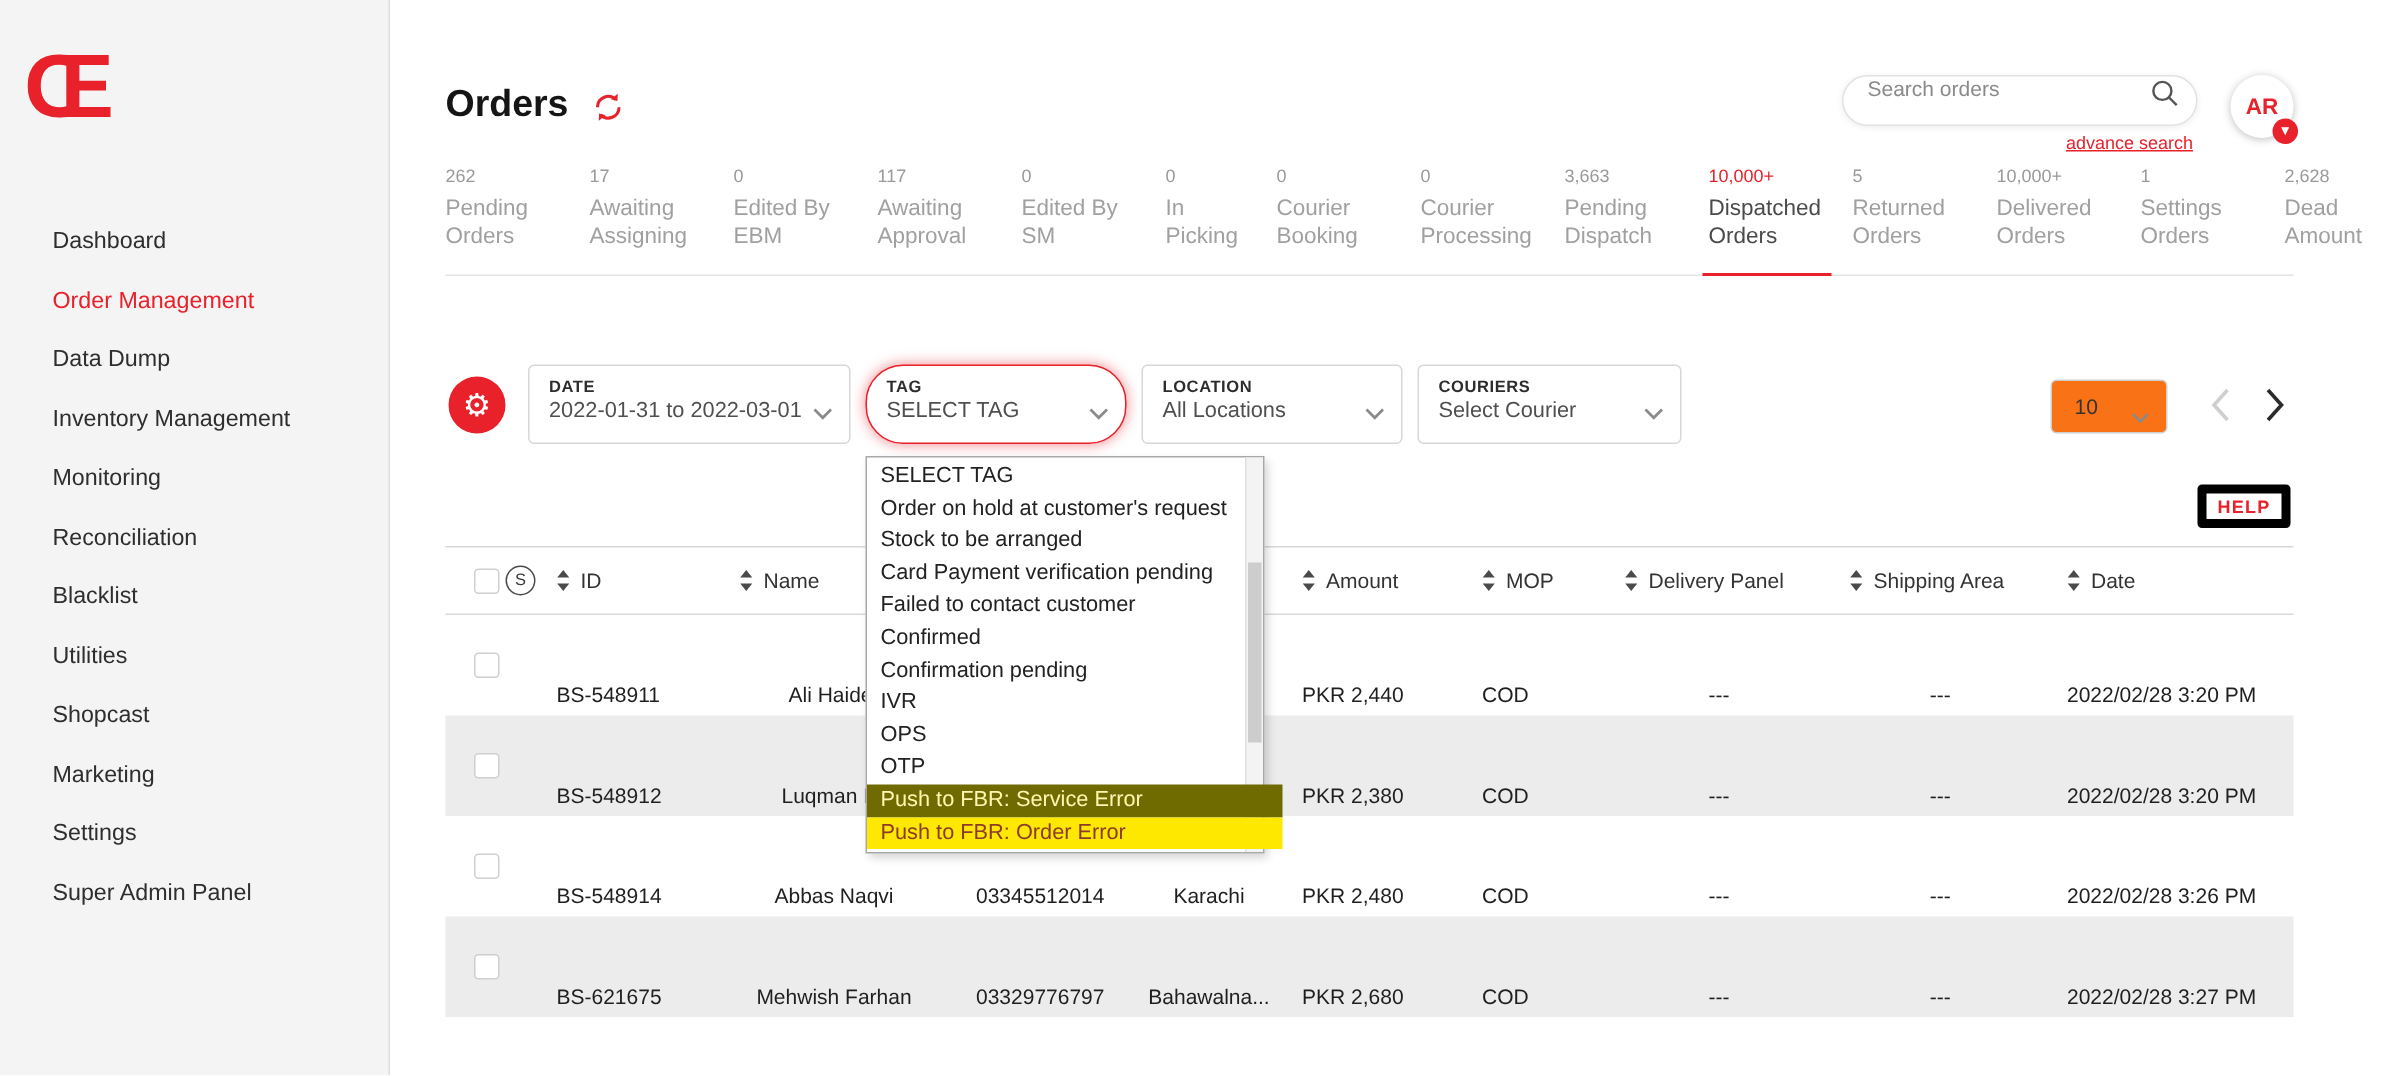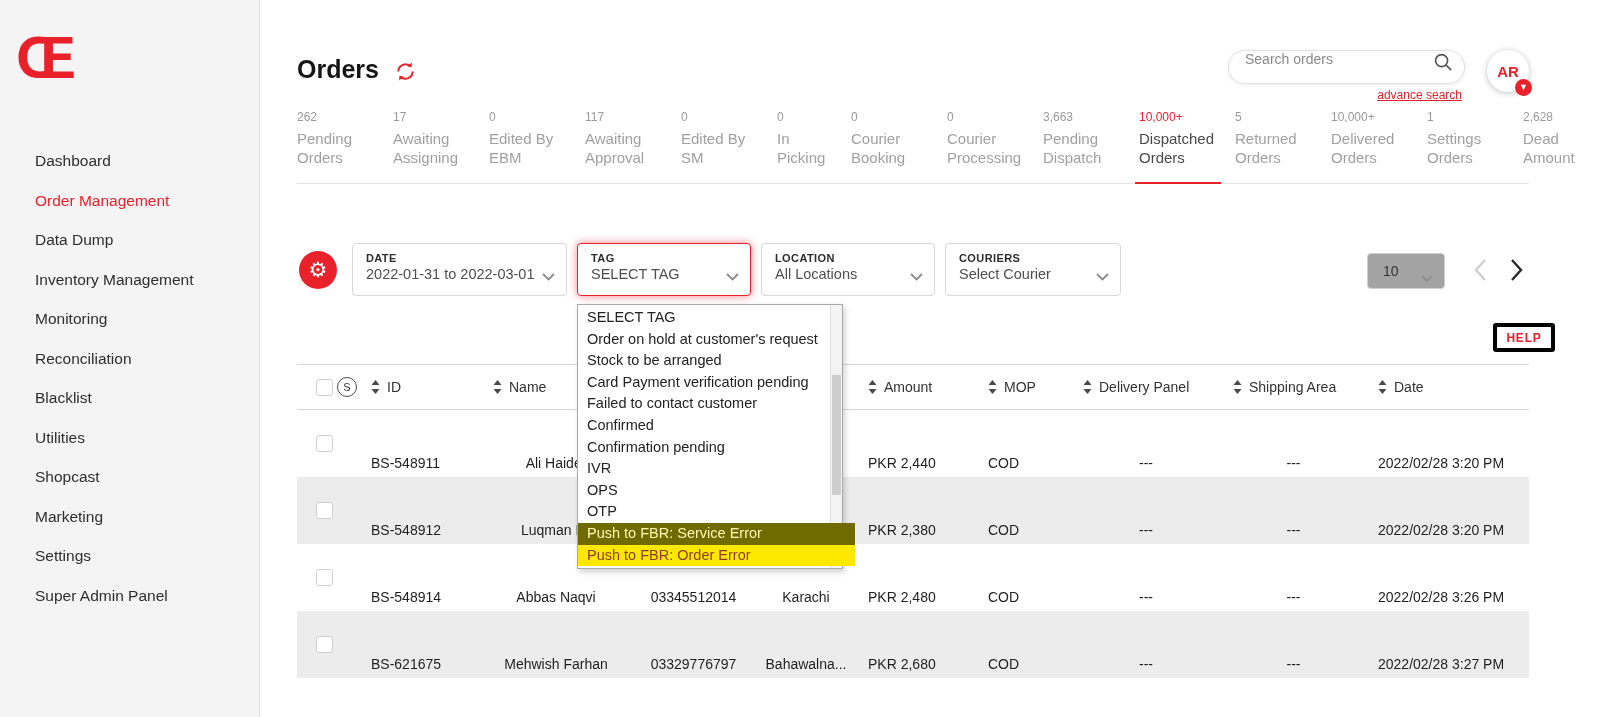--- a/index.html
+++ b/index.html
@@ -32,35 +32,35 @@
   .tab { position:relative; height:100%; cursor:pointer; flex:0 0 auto; }
   .tab-count { font-size:12px; color:#9a9a9a; margin-bottom:5px; }
   .tab-label { font-size:15px; color:#a0a0a0; line-height:19px; max-width:74px; }
   .tab.active .tab-count { color:#e8212b; }
   .tab.active .tab-label { color:#4a4a4a; }
   .tab.active::after { content:""; position:absolute; left:-4px; right:-8px; bottom:-1px; height:2px; background:#e8212b; }
 
   
   .gear-btn { position:absolute; left:39px; top:251px; width:38px; height:38px; border-radius:50%; background:#e8212b; color:#fff; display:flex; align-items:center; justify-content:center; font-size:21px; cursor:pointer; }
   .fselect { position:absolute; top:243px; height:53px; border:1px solid #d7d7d7; border-radius:4px; background:#fff; padding:8px 28px 0 13px; cursor:pointer; }
-  .fselect.focus { border-color:#e8212b; box-shadow:0 0 9px rgba(232,33,43,.55); }
+  .fselect.focus { border-color:#e8212b; box-shadow:0 0 9px rgba(232,33,43,.55);border-radius:25px; }
   .flabel { font-size:11px; font-weight:bold; color:#2d2d2d; letter-spacing:.4px; }
   .fvalue { font-size:14.5px; color:#4f4f4f; margin-top:2px; white-space:nowrap; }
   .chev { position:absolute; right:11px; top:23px; }
   .f-date { left:92px; width:215px; }
   .f-tag { left:317px; width:174px; }
   .f-location { left:501px; width:174px; }
   .f-couriers { left:685px; width:176px; }
 
-  .page-size { position:absolute; left:1107px; top:253px; width:78px; height:36px; border:1px solid #cfcfcf; border-radius:4px; background:#a3a3a3; display:flex; align-items:center; padding-left:15px; font-size:14px; color:#333; cursor:pointer; }
+  .page-size { position:absolute; left:1107px; top:253px; width:78px; height:36px; border:1px solid #cfcfcf; border-radius:4px; background:#f97316; display:flex; align-items:center; padding-left:15px; font-size:14px; color:#333; cursor:pointer; }
   .page-size .chev { top:15px; }
   .pager-prev { position:absolute; left:1214px; top:258px; cursor:default; }
   .pager-next { position:absolute; left:1250px; top:258px; cursor:pointer; }
 
-  .help-btn { position:absolute; left:1205px; top:323px; width:62px; height:29px; background:#fff; border:4px solid #000000; border-radius:3px; color:#e8212b; font-size:12px; font-weight:bold; letter-spacing:.8px; cursor:pointer; font-family:"Liberation Sans", sans-serif;margin-left:28px; }
+  .help-btn { position:absolute; left:1205px; top:323px; width:62px; height:29px; background:#fff; border:6px solid #000000; border-radius:3px; color:#e8212b; font-size:12px; font-weight:bold; letter-spacing:.8px; cursor:pointer; font-family:"Liberation Sans", sans-serif; }
 
   
   .table { position:absolute; left:37px; top:364px; width:1232px; }
   .trow { display:grid; grid-template-columns:40px 22px 122px 150px 125px 100px 120px 95px 150px 145px 163px; align-items:center; }
   .thead { height:46px; border-top:1px solid #d8d8d8; border-bottom:1px solid #d8d8d8; background:#fff; }
   .tbody-row { height:67px; font-size:14px; color:#1f1f1f; }
   .tbody-row.alt { background:#ececec; }
   .hcell { display:flex; align-items:center; gap:7px; font-size:14px; color:#333; padding-left:12px; white-space:nowrap; }
   .ccell { padding-left:12px; white-space:nowrap;margin-top:38px; }
   .center { text-align:center; padding-left:0; }

